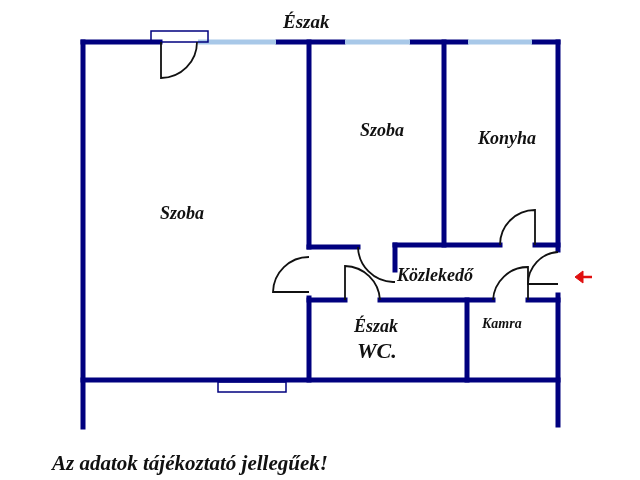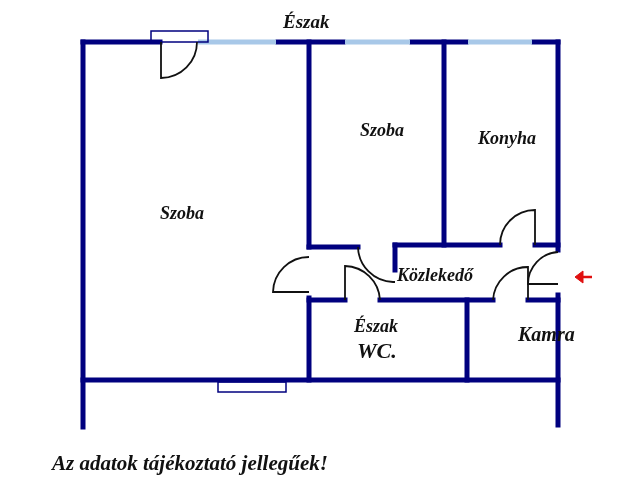--- a/index.html
+++ b/index.html
@@ -66,14 +66,14 @@
   </g>
 </svg>
 
 <div class="lbl" style="left:283px;top:11px;font-size:19px;">Észak</div>
 <div class="lbl" style="left:160px;top:203px;font-size:18px;">Szoba</div>
 <div class="lbl" style="left:360px;top:120px;font-size:18px;">Szoba</div>
 <div class="lbl" style="left:478px;top:128px;font-size:18px;">Konyha</div>
 <div class="lbl" style="left:397px;top:265px;font-size:18px;">Közlekedő</div>
 <div class="lbl" style="left:354px;top:316px;font-size:18px;">Észak</div>
 <div class="lbl" style="left:357px;top:338px;font-size:22px;">WC.</div>
-<div class="lbl" style="left:482px;top:323px;font-size:20px;margin-left:36px;">Kamra</div>
+<div class="lbl" style="left:482px;top:316px;font-size:14px;">Kamra</div>
 <div class="lbl" style="left:52px;top:451px;font-size:21px;">Az adatok tájékoztató jellegűek!</div>
 
 </body></html>

